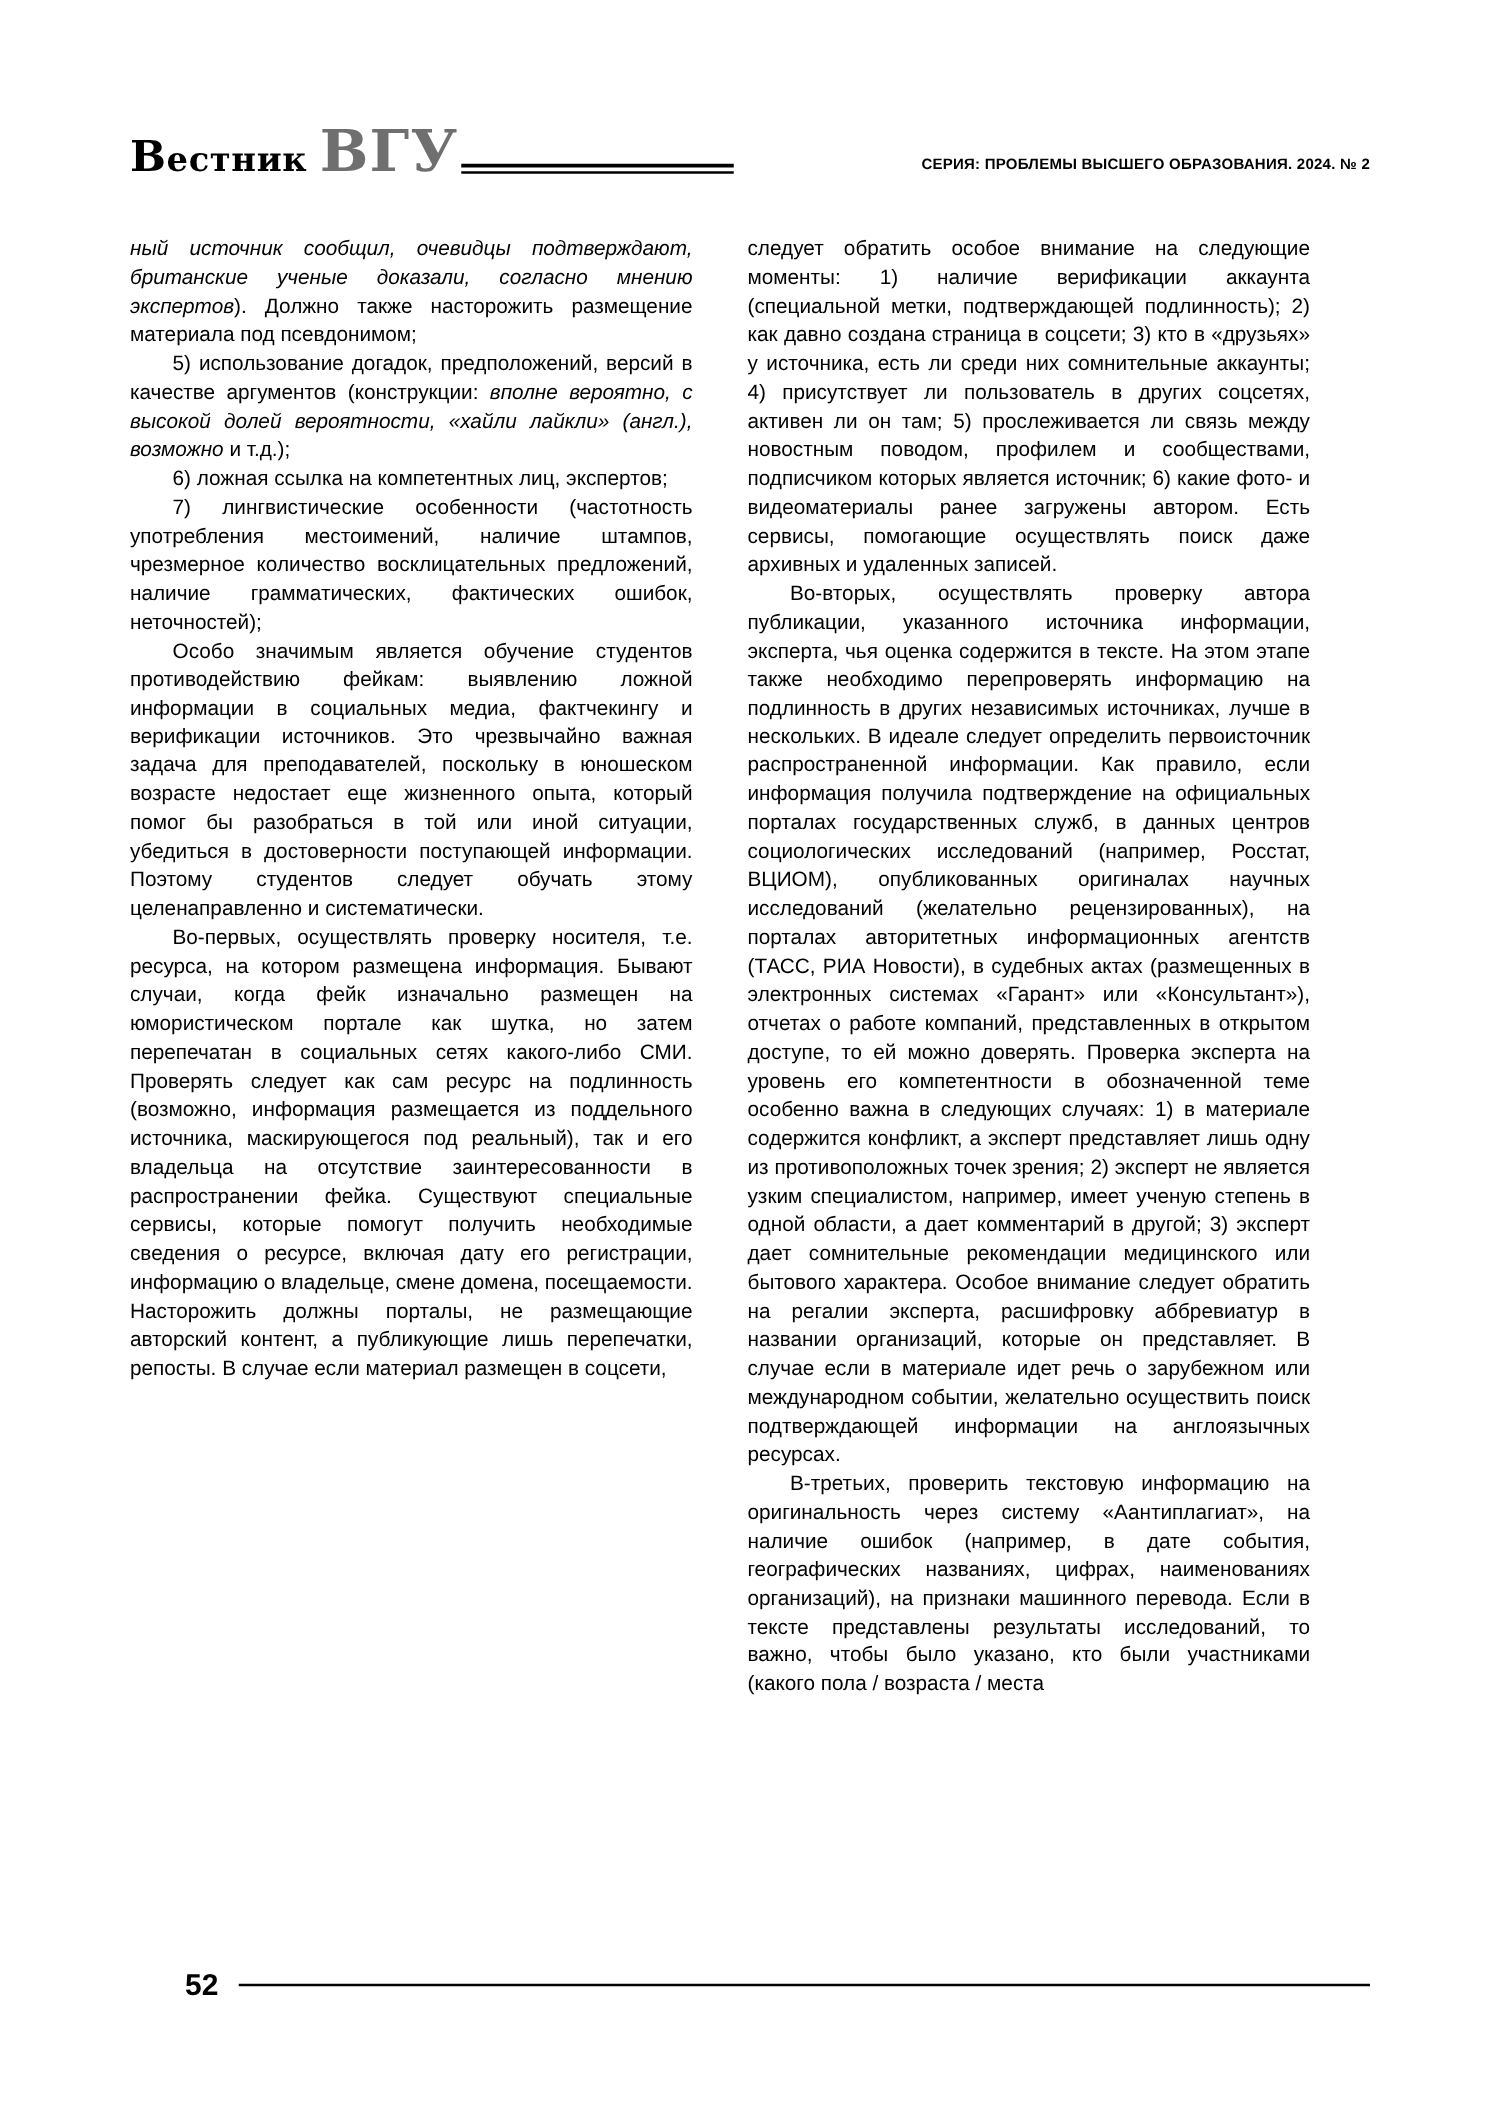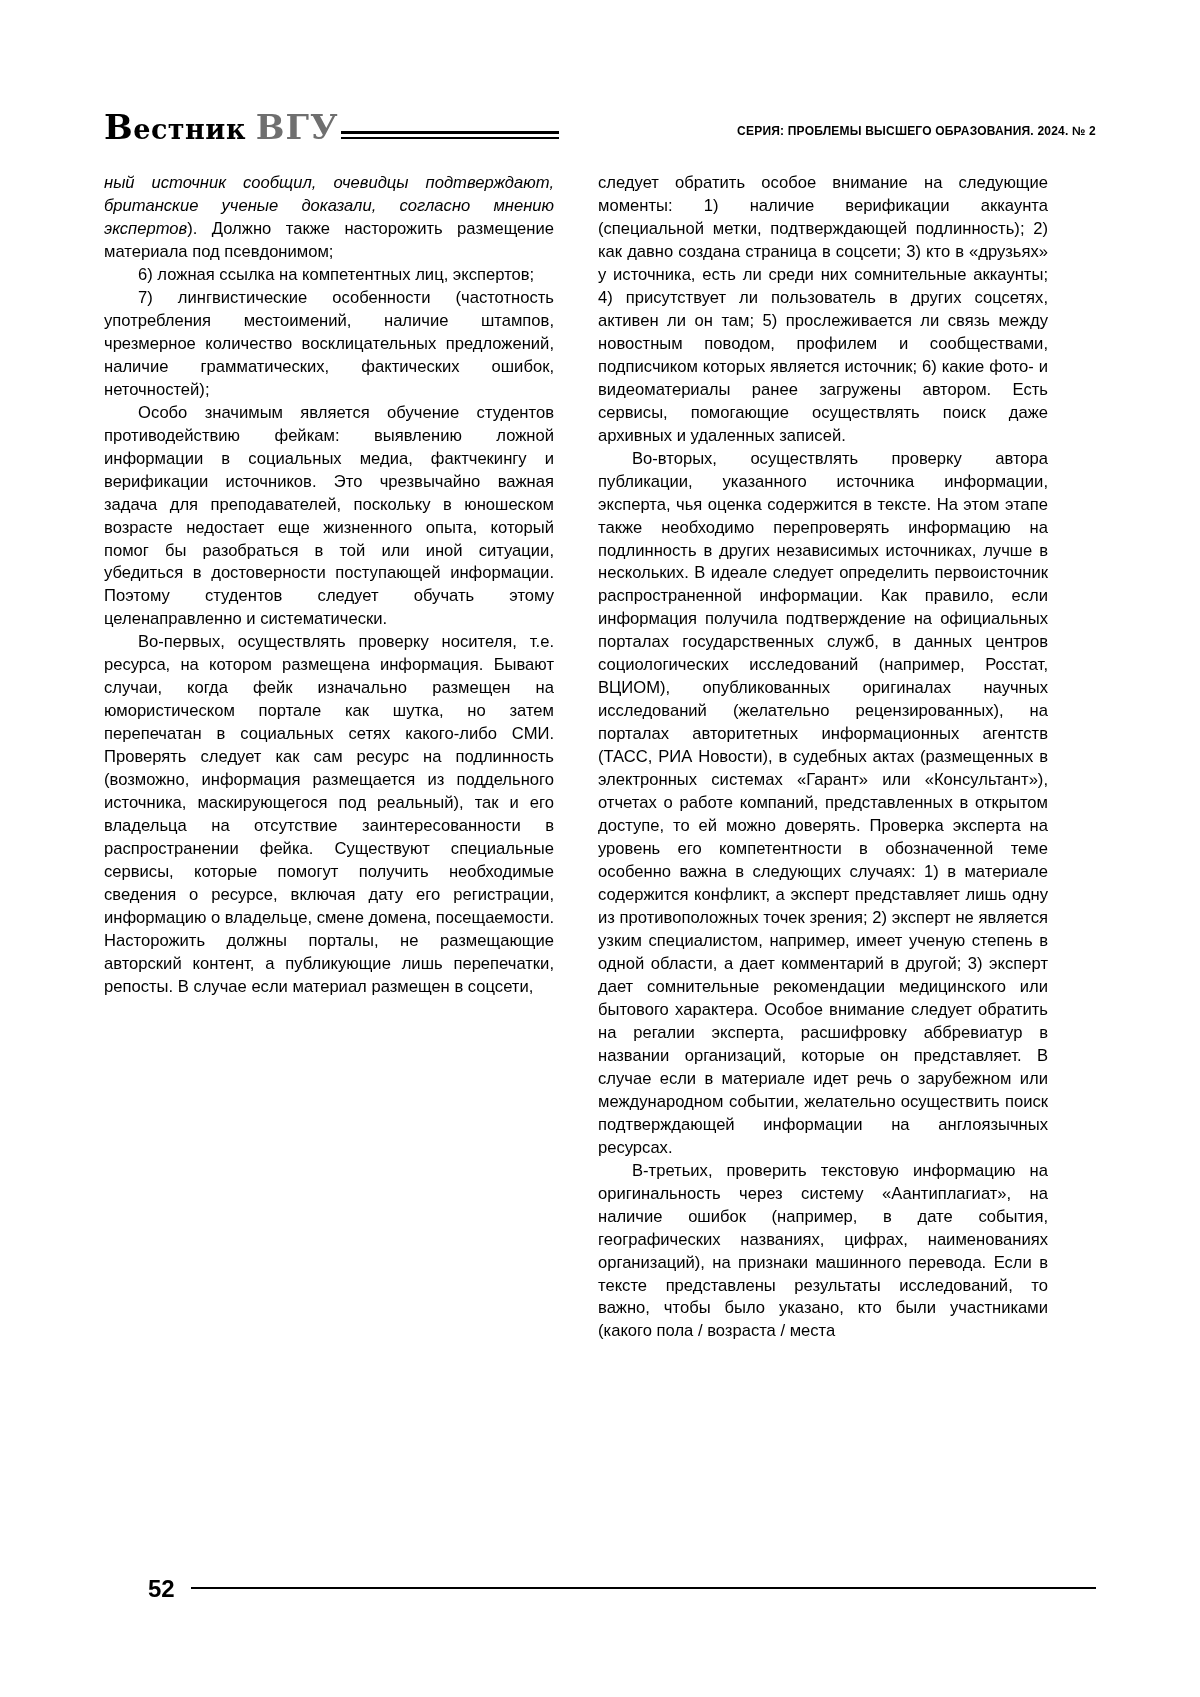--- a/index.html
+++ b/index.html
@@ -38,21 +38,21 @@
     font-size: 27px;
     letter-spacing: 0.5px;
     white-space: nowrap;
     line-height: 1;
     padding-bottom: 8px;
   }
   .journal-title .big {
     font-size: 34px;
   }
   .journal-title .vgu {
-    font-size: 34px;
+    font-size: 46px;
     color: #6f6f6f;
     letter-spacing: 1px;
   }
   .rule-stack {
     flex: 0 0 auto;
     width: 218px;
     padding-bottom: 13px;
     margin-left: 2px;
   }
   .rule-stack .r1 {
@@ -72,21 +72,21 @@
     font-size: 12px;
     letter-spacing: 0.2px;
     padding-bottom: 14px;
     white-space: nowrap;
   }
 
   
   .columns {
     display: flex;
     gap: 44px;
-    margin-top: 20px;
+    margin-top: 36px;
   }
   .col {
     width: 450px;
     font-family: "Liberation Sans", sans-serif;
     font-size: 16.6px;
     line-height: 1.385;
     text-align: justify;
     text-justify: inter-word;
     hyphens: manual;
   }
@@ -139,20 +139,21 @@
       <div class="r1"></div>
       <div class="r2"></div>
     </div>
     <div class="series-line">СЕРИЯ: ПРОБЛЕМЫ ВЫСШЕГО ОБРАЗОВАНИЯ. 2024. № 2</div>
   </div>
 
   <div class="columns">
 
     <div class="col">
       <p class="noindent"><i>ный источник сообщил, очевидцы подтверждают, британские ученые доказали, согласно мнению экспертов</i>). Должно также насторожить размещение материала под псевдонимом;</p>
+      <p>5) использование догадок, предположений, версий в качестве аргументов (конструкции: <i>вполне вероятно, с высокой долей вероятности, «хайли лайкли» (англ.), возможно</i> и т.д.);</p>
       <p>6) ложная ссылка на компетентных лиц, экспертов;</p>
       <p>7) лингвистические особенности (частотность употребления местоимений, наличие штампов, чрезмерное количество восклицательных предложений, наличие грамматических, фактических ошибок, неточностей);</p>
       <p>Особо значимым является обучение студентов противодействию фейкам: выявлению ложной информации в социальных медиа, фактчекингу и верификации источников. Это чрезвычайно важная задача для преподавателей, поскольку в юношеском возрасте недостает еще жизненного опыта, который помог бы разобраться в той или иной ситуации, убедиться в достоверности поступающей информации. Поэтому студентов следует обучать этому целенаправленно и систематически.</p>
       <p>Во-первых, осуществлять проверку носителя, т.е. ресурса, на котором размещена информация. Бывают случаи, когда фейк изначально размещен на юмористическом портале как шутка, но затем перепечатан в социальных сетях какого-либо СМИ. Проверять следует как сам ресурс на подлинность (возможно, информация размещается из поддельного источника, маскирующегося под реальный), так и его владельца на отсутствие заинтересованности в распространении фейка. Существуют специальные сервисы, которые помогут получить необходимые сведения о ресурсе, включая дату его регистрации, информацию о владельце, смене домена, посещаемости. Насторожить должны порталы, не размещающие авторский контент, а публикующие лишь перепечатки, репосты. В случае если материал размещен в соцсети,</p>
     </div>
 
     <div class="col">
       <p class="noindent">следует обратить особое внимание на следующие моменты: 1) наличие верификации аккаунта (специальной метки, подтверждающей подлинность); 2) как давно создана страница в соцсети; 3) кто в «друзьях» у источника, есть ли среди них сомнительные аккаунты; 4) присутствует ли пользователь в других соцсетях, активен ли он там; 5) прослеживается ли связь между новостным поводом, профилем и сообществами, подписчиком которых является источник; 6) какие фото- и видеоматериалы ранее загружены автором. Есть сервисы, помогающие осуществлять поиск даже архивных и удаленных записей.</p>
       <p>Во-вторых, осуществлять проверку автора публикации, указанного источника информации, эксперта, чья оценка содержится в тексте. На этом этапе также необходимо перепроверять информацию на подлинность в других независимых источниках, лучше в нескольких. В идеале следует определить первоисточник распространенной информации. Как правило, если информация получила подтверждение на официальных порталах государственных служб, в данных центров социологических исследований (например, Росстат, ВЦИОМ), опубликованных оригиналах научных исследований (желательно рецензированных), на порталах авторитетных информационных агентств (ТАСС, РИА Новости), в судебных актах (размещенных в электронных системах «Гарант» или «Консультант»), отчетах о работе компаний, представленных в открытом доступе, то ей можно доверять. Проверка эксперта на уровень его компетентности в обозначенной теме особенно важна в следующих случаях: 1) в материале содержится конфликт, а эксперт представляет лишь одну из противоположных точек зрения; 2) эксперт не является узким специалистом, например, имеет ученую степень в одной области, а дает комментарий в другой; 3) эксперт дает сомнительные рекомендации медицинского или бытового характера. Особое внимание следует обратить на регалии эксперта, расшифровку аббревиатур в названии организаций, которые он представляет. В случае если в материале идет речь о зарубежном или международном событии, желательно осуществить поиск подтверждающей информации на англоязычных ресурсах.</p>
       <p>В-третьих, проверить текстовую информацию на оригинальность через систему «Аантиплагиат», на наличие ошибок (например, в дате события, географических названиях, цифрах, наименованиях организаций), на признаки машинного перевода. Если в тексте представлены результаты исследований, то важно, чтобы было указано, кто были участниками (какого пола / возраста / места</p>

